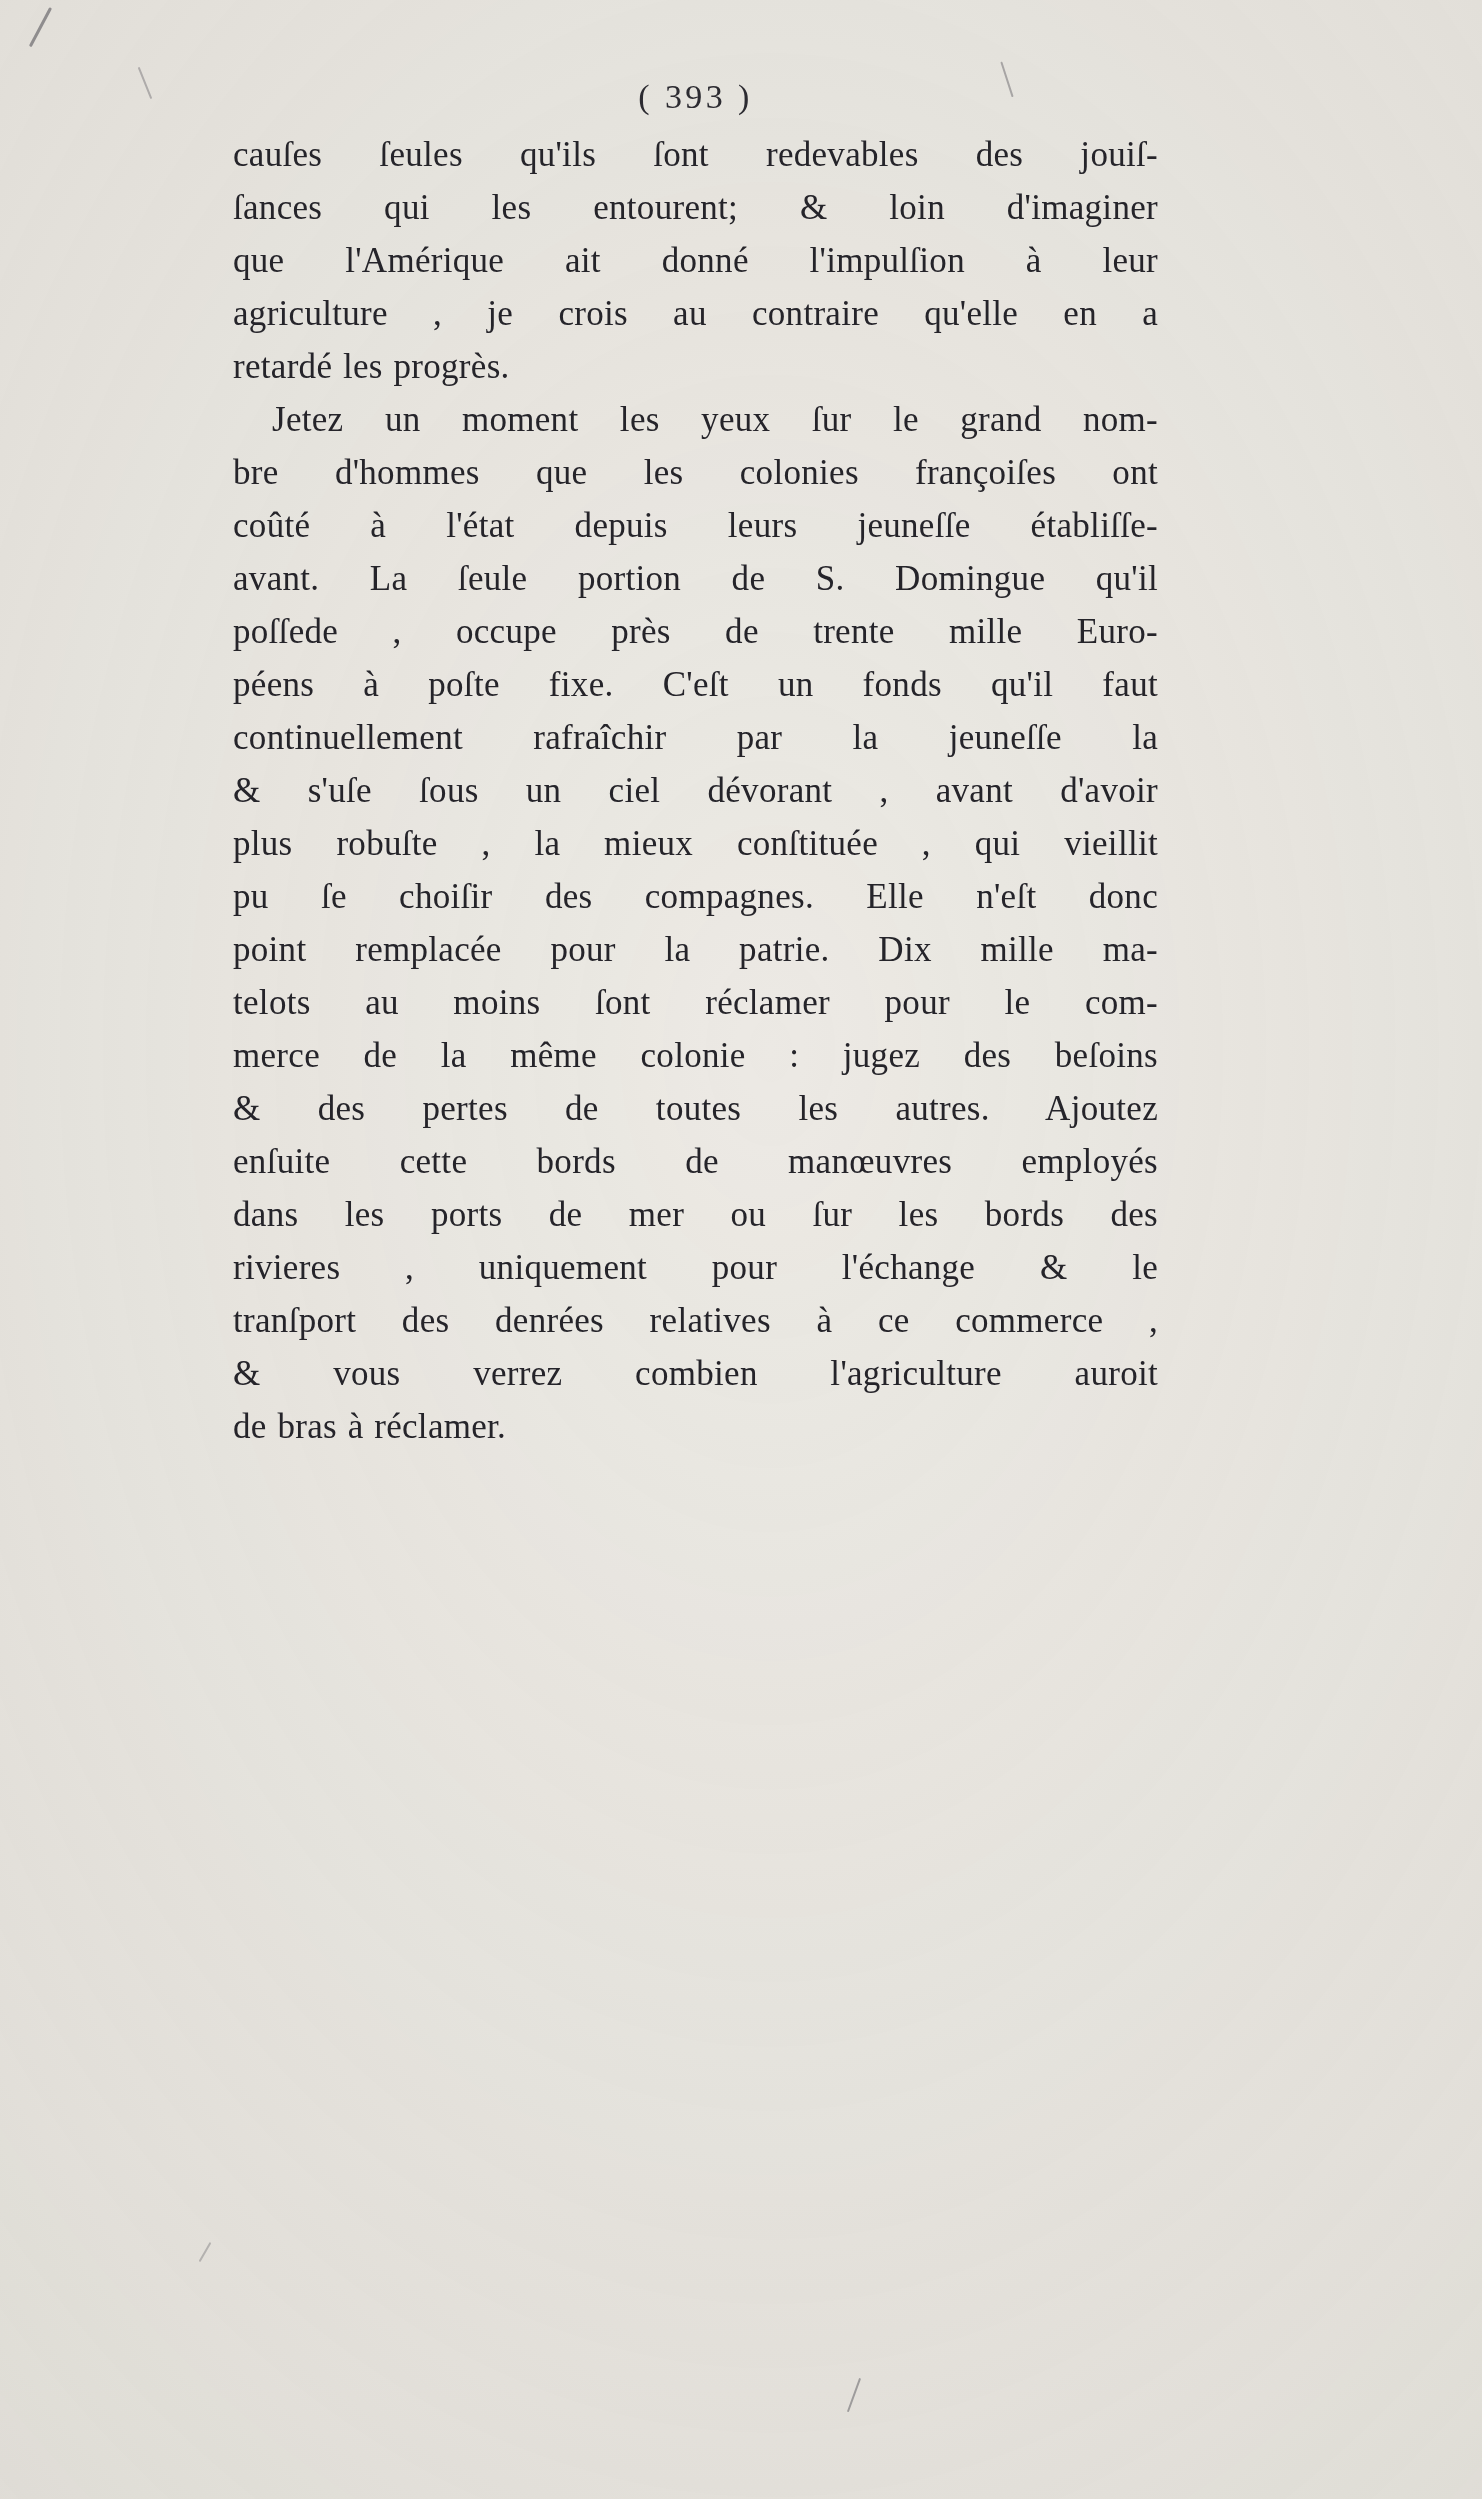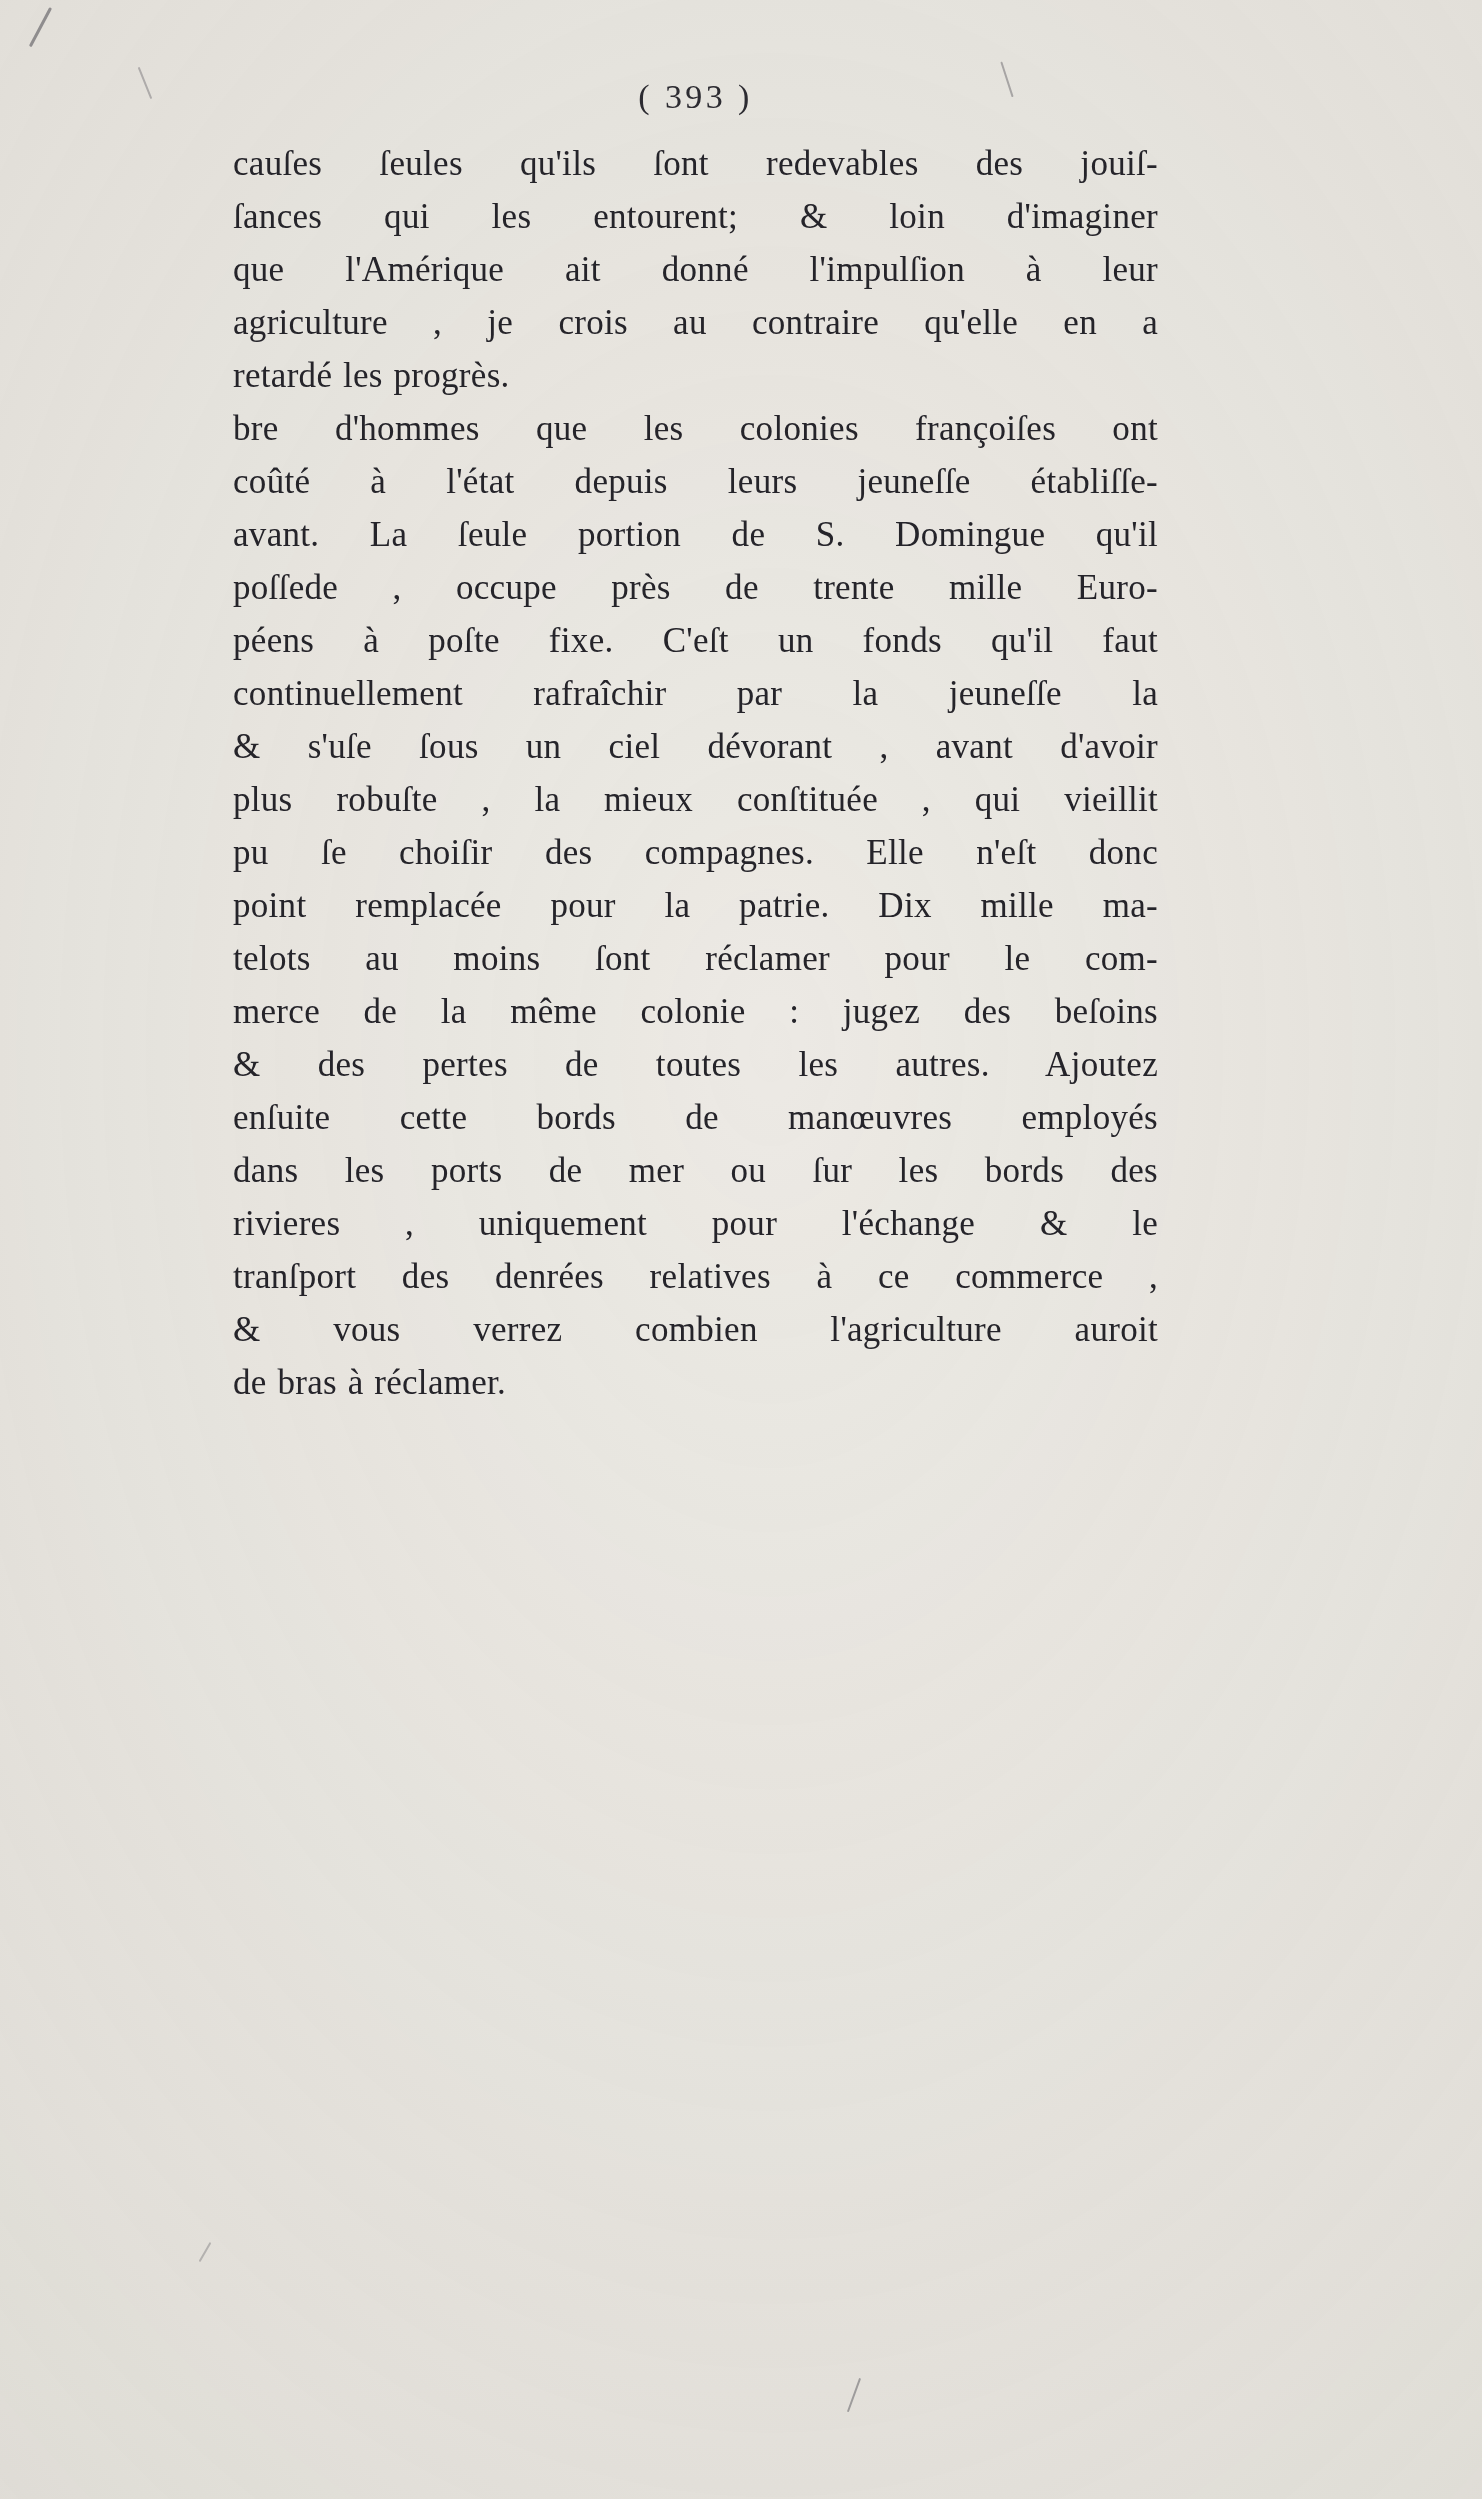--- a/index.html
+++ b/index.html
@@ -20,21 +20,21 @@
   .page {
     position: absolute;
     left: 233px;
     top: 78px;
     width: 925px;
   }
   .page-number {
     text-align: center;
     font-size: 34px;
     letter-spacing: 3.4px;
-    margin-bottom: 21px;
+    margin-bottom: 12px;
     color: #2c2b31;
   }
   .textblock {
     font-size: 35px;
     line-height: 53px;
     letter-spacing: 0.3px;
     word-spacing: 1.7px;
     color: #25242a;
   }
   .line {
@@ -78,20 +78,21 @@
 
     <div>
       <div class="line">cauſes ſeules qu'ils ſont redevables des jouiſ-</div>
       <div class="line">ſances qui les entourent; &amp; loin d'imaginer</div>
       <div class="line">que l'Amérique ait donné l'impulſion à leur</div>
       <div class="line">agriculture , je crois au contraire qu'elle en a</div>
       <div class="line last">retardé les progrès.</div>
     </div>
 
     <div>
+      <div class="line indent">Jetez un moment les yeux ſur le grand nom-</div>
       <div class="line">bre d'hommes que les colonies françoiſes ont</div>
       <div class="line">coûté à l'état depuis leurs jeuneſſe établiſſe-</div>
       <div class="line">avant. La ſeule portion de S. Domingue qu'il</div>
       <div class="line">poſſede , occupe près de trente mille Euro-</div>
       <div class="line">péens à poſte fixe. C'eſt un fonds qu'il faut</div>
       <div class="line">continuellement rafraîchir par la jeuneſſe la</div>
       <div class="line">&amp; s'uſe ſous un ciel dévorant , avant d'avoir</div>
       <div class="line">plus robuſte , la mieux conſtituée , qui vieillit</div>
       <div class="line">pu ſe choiſir des compagnes. Elle n'eſt donc</div>
       <div class="line">point remplacée pour la patrie. Dix mille ma-</div>

